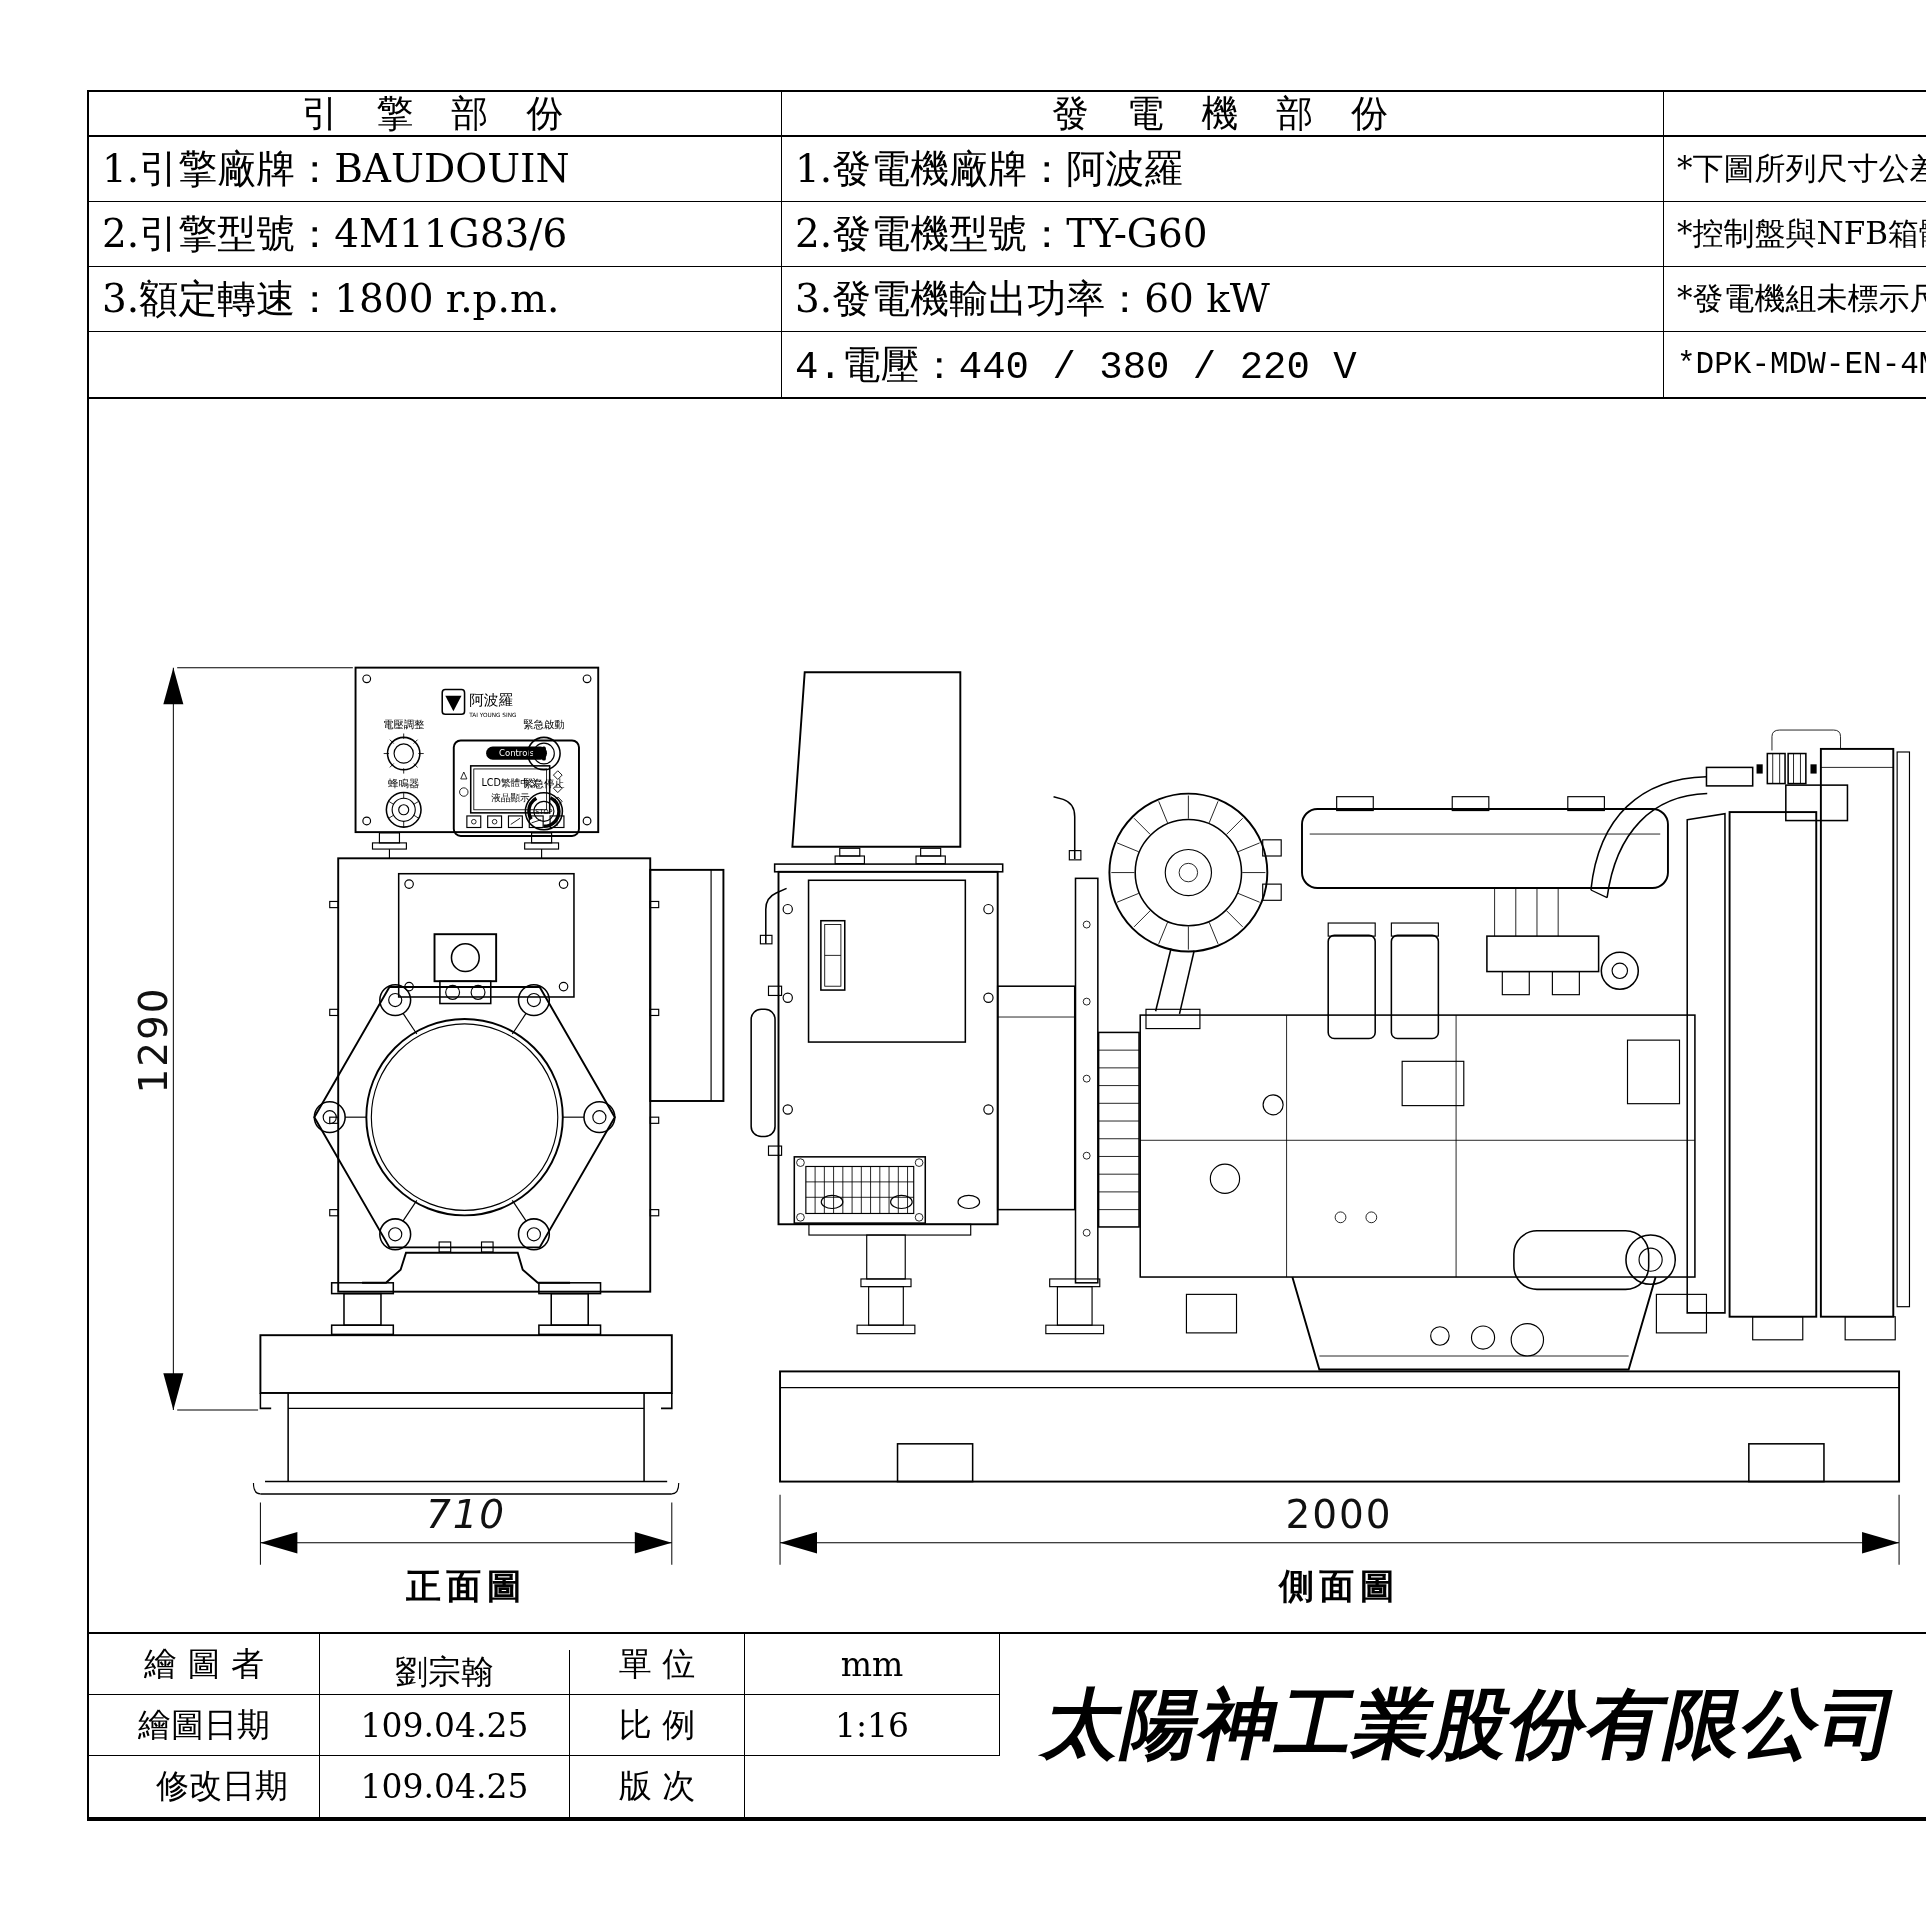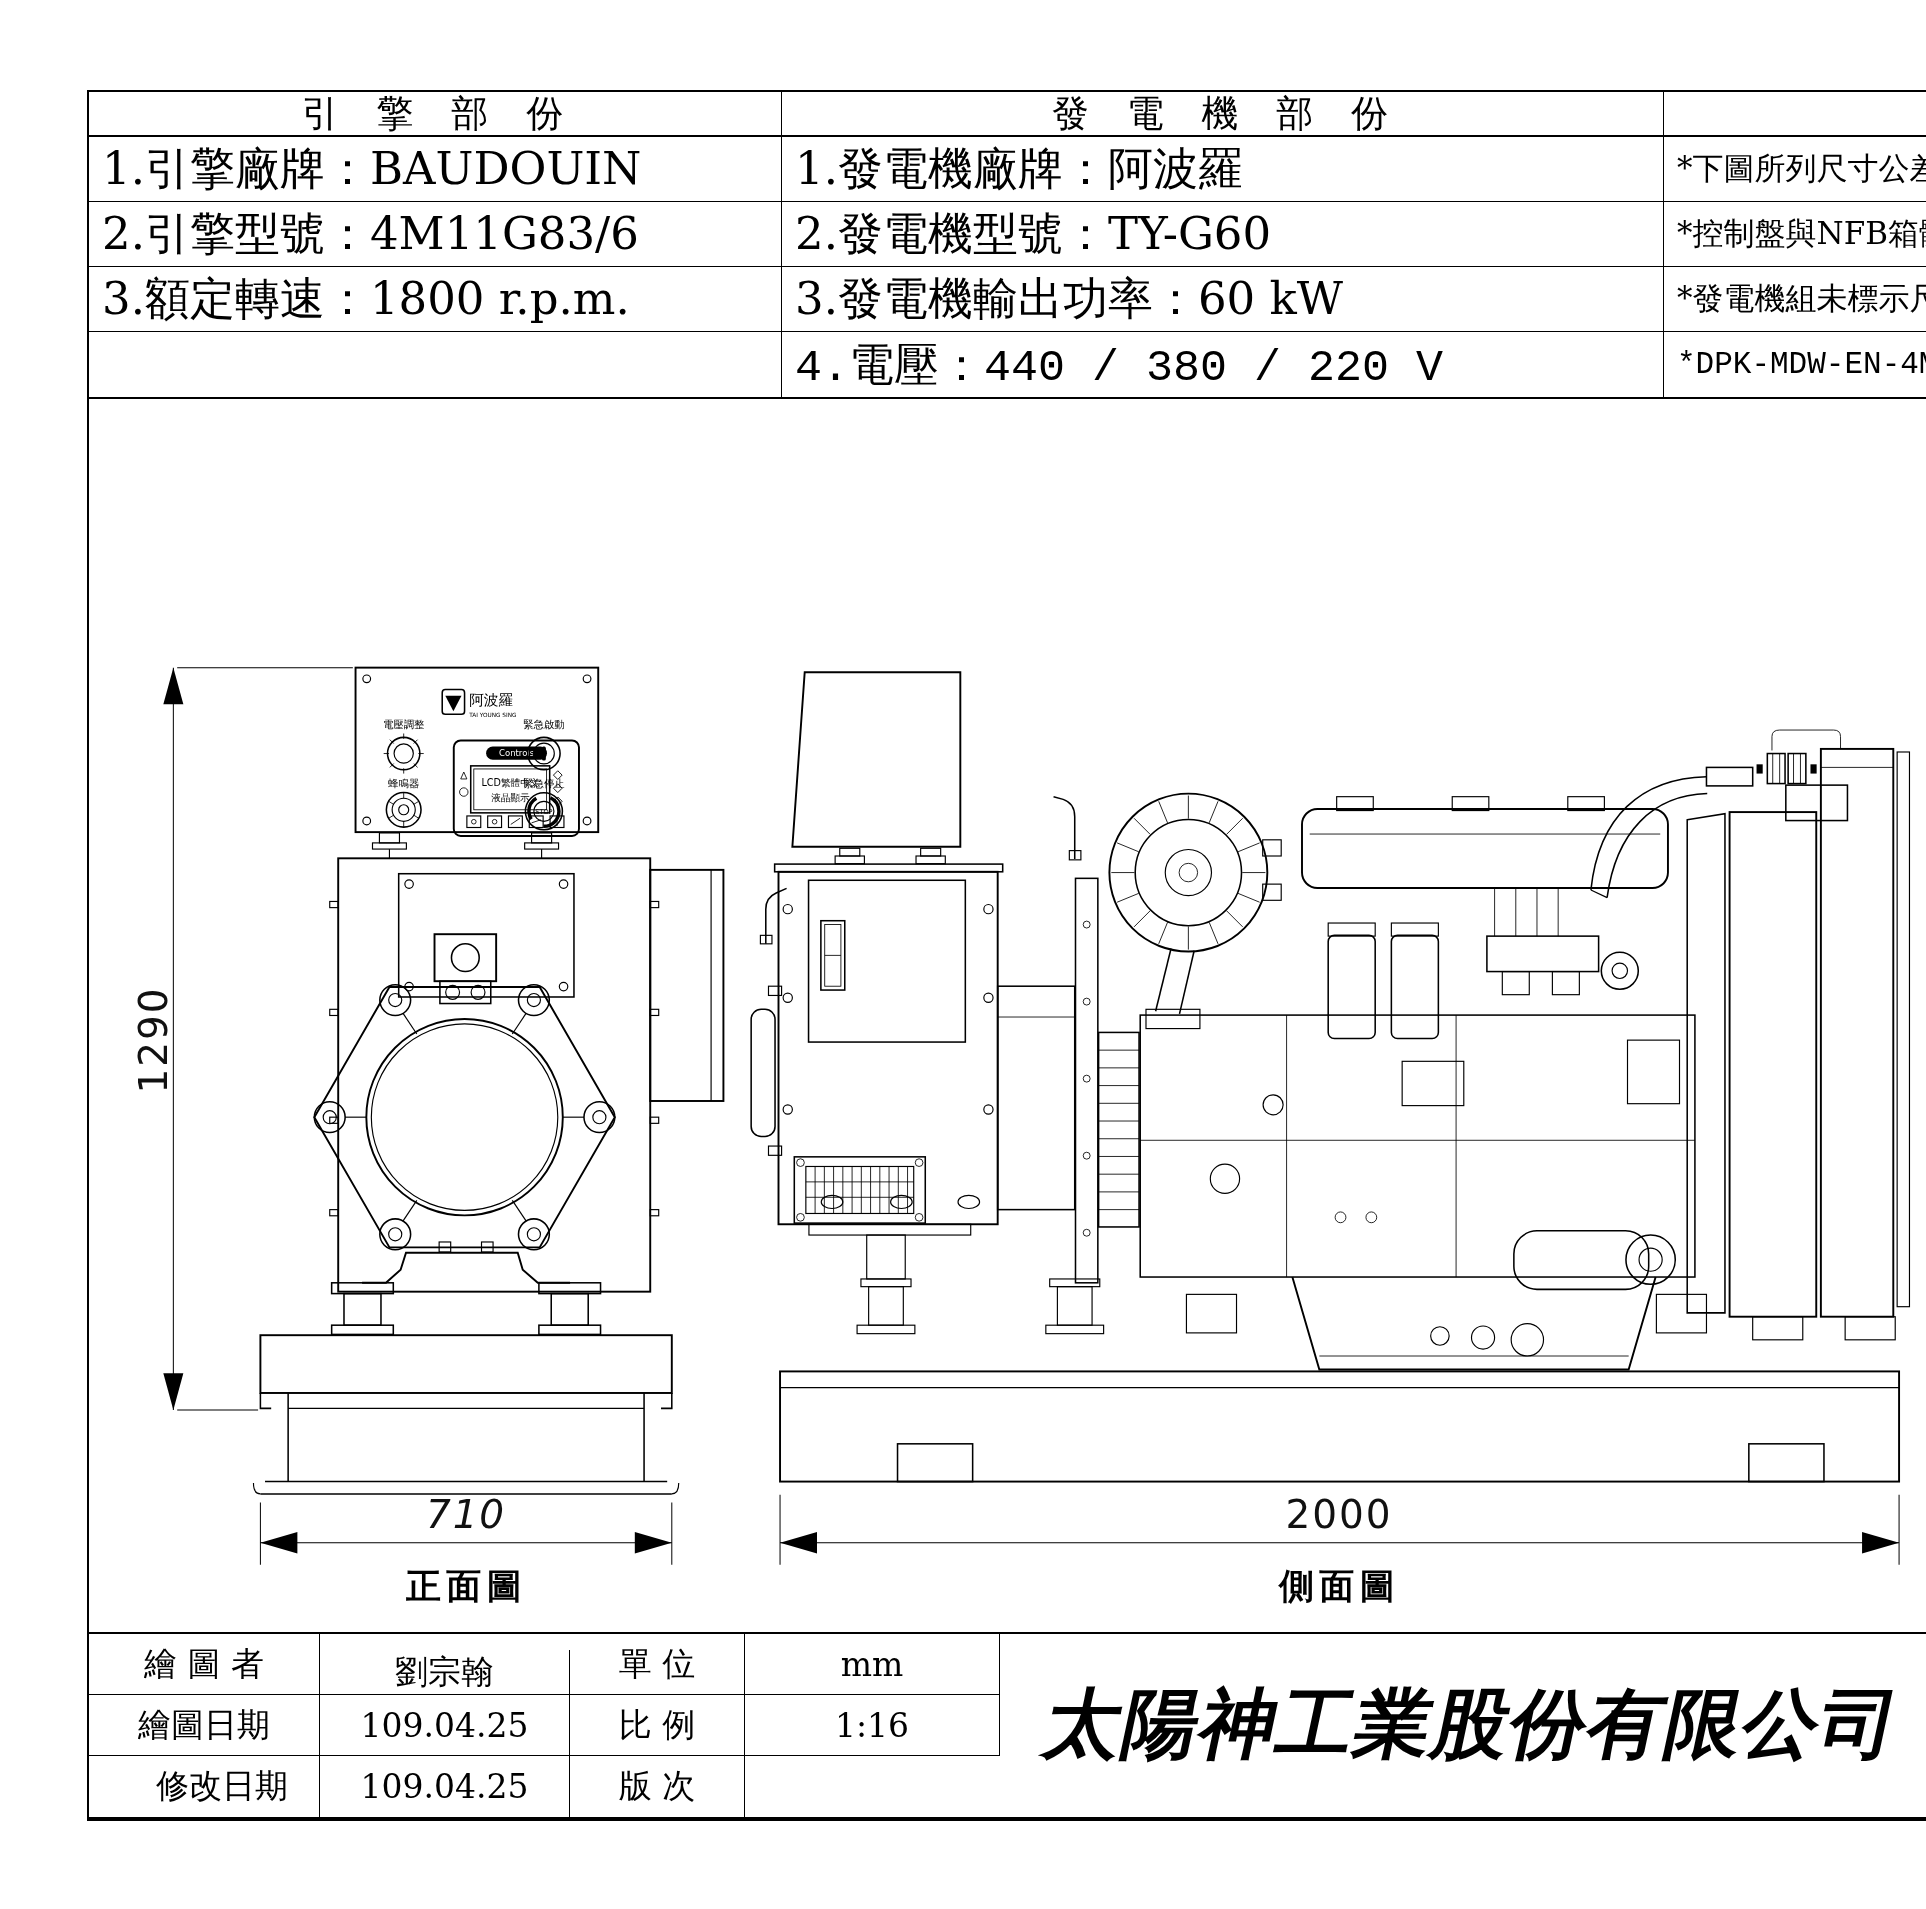--- a/index.html
+++ b/index.html
@@ -8,21 +8,21 @@
   .abs{position:absolute;}
   
   .frame{position:absolute;left:87px;top:90px;width:2550px;height:1731px;
          border:2.7px solid #000;box-sizing:border-box;}
   
   .spec{position:absolute;left:87px;top:90px;width:2550px;height:309px;
         border:2.7px solid #000;box-sizing:border-box;display:grid;
         grid-template-columns:693px 882px 1fr;
         grid-template-rows:45px 65px 65px 65px 1fr;background:#fff;}
   .spec>div{border-right:1.9px solid #000;border-bottom:1.5px solid #000;
-        display:flex;align-items:center;padding-left:13px;font-size:45px;
+        display:flex;align-items:center;padding-left:13px;font-size:39px;
         white-space:nowrap;overflow:hidden;box-sizing:border-box;}
   .spec>div.last{border-right:none;}
   .spec>div.bot{border-bottom:none;font-family:Liberation Mono, monospace;}
   .spec>div.hd{justify-content:center;padding-left:8px;font-size:37px;
         letter-spacing:13px;border-bottom:2.3px solid #000;}
   .spec>div.note{font-size:31px;}
   
   .tb{position:absolute;left:87px;top:1632px;width:2550px;height:189px;
       border:2.7px solid #000;border-bottom-width:4.6px;box-sizing:border-box;
       display:grid;grid-template-columns:231px 250px 175px 255px 946px 220px 1fr;

